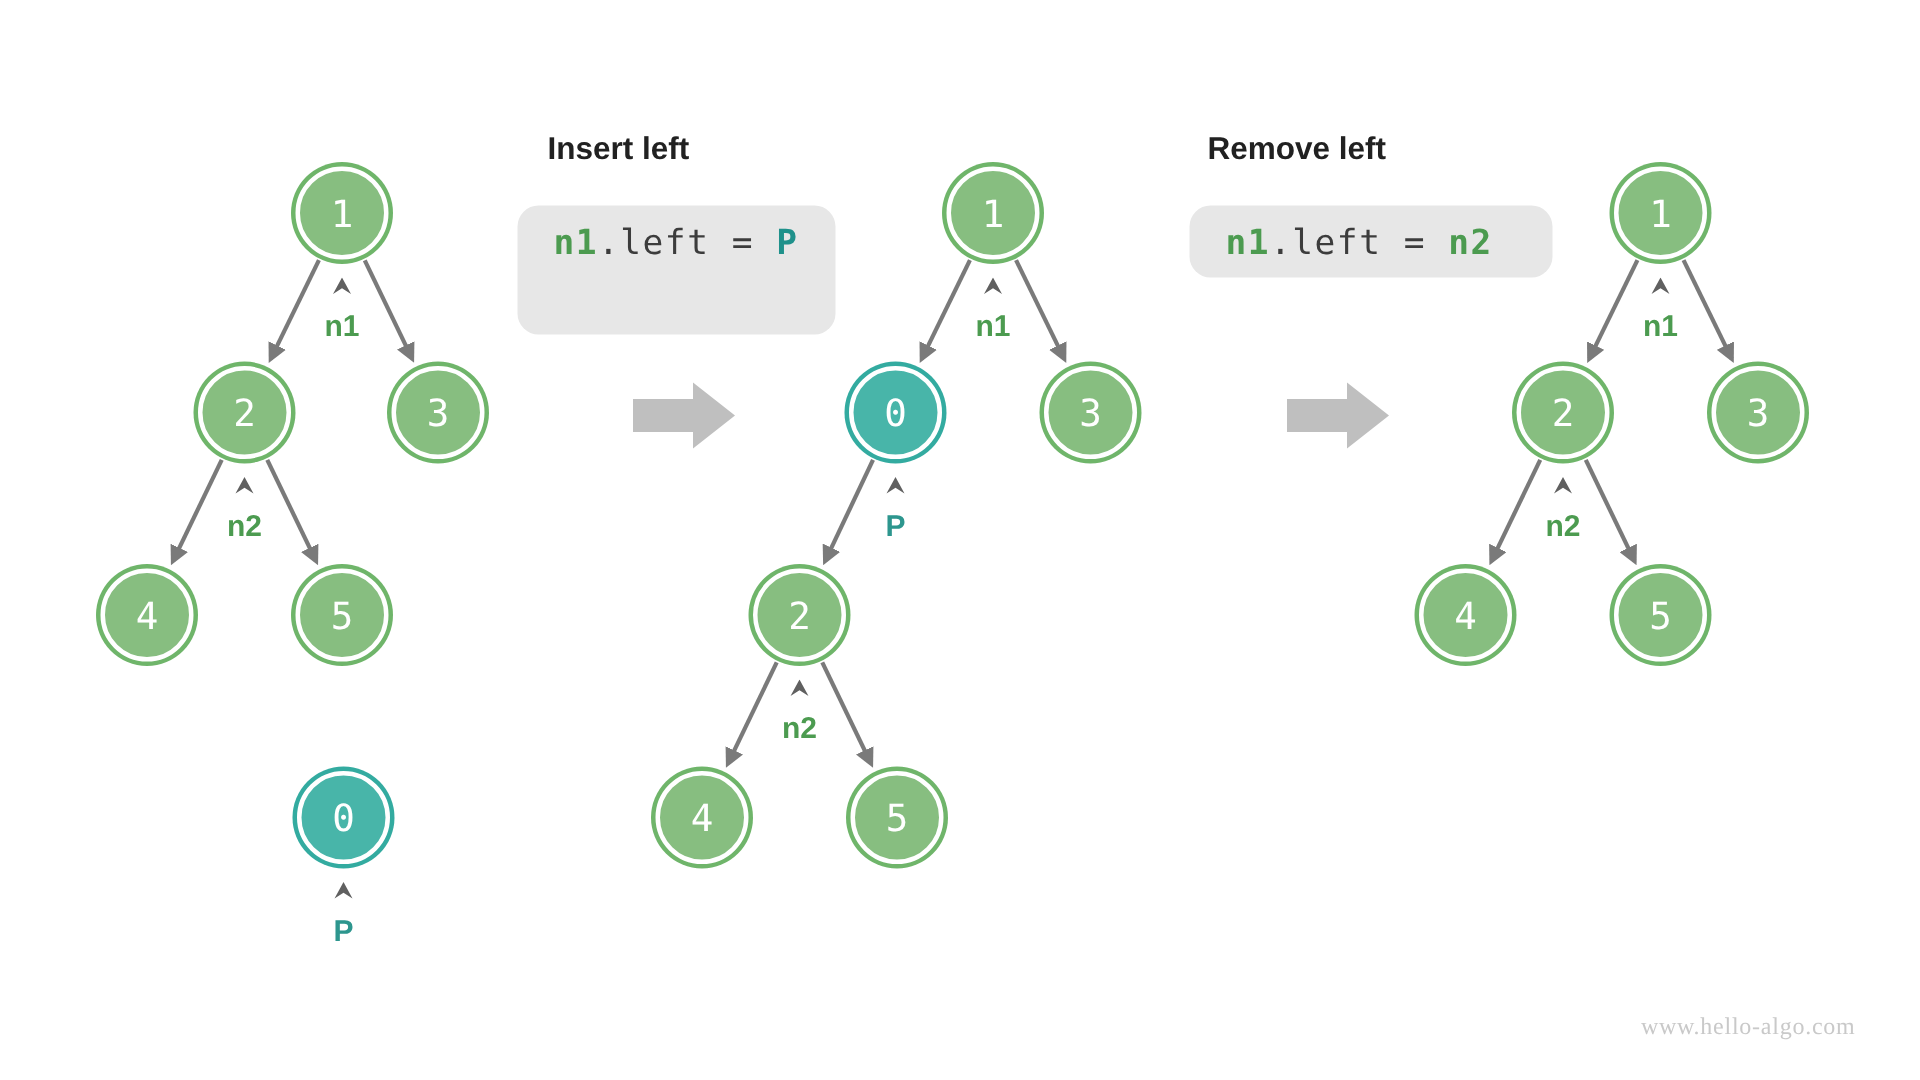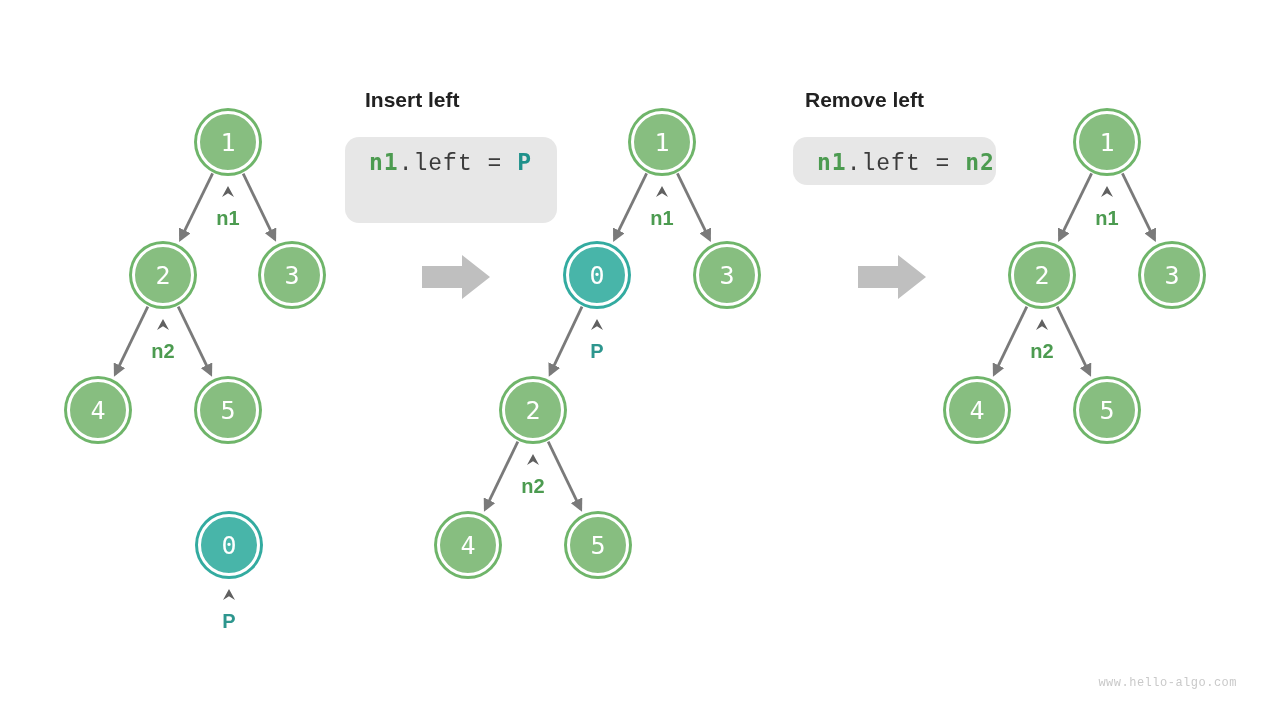--- a/index.html
+++ b/index.html
@@ -69,29 +69,29 @@
     box-sizing: border-box;
     padding: 6px 0 0 24px;
   }
   .code-line {
     font-family: "DejaVu Sans Mono", monospace;
     font-size: 23px;
     line-height: 38px;
     letter-spacing: 1px;
     white-space: pre;
   }
-  .code-line .tok-plain { color: var(--code_text); font-weight: 400; font-family: Liberation Mono, monospace; }
+  .code-line .tok-plain { color: var(--code_text); font-weight: 400; }
   .code-line .tok-green { color: var(--code_green); font-weight: 700; }
   .code-line .tok-teal  { color: var(--code_teal);  font-weight: 700; }
   #watermark {
     position: absolute;
     right: 43px;
     top: 676px;
-    font-family: Liberation Mono, monospace;
-    font-size: 12px;
+    font-family: Liberation Serif, serif;
+    font-size: 16px;
     letter-spacing: 0.5px;
     color: var(--watermark);
   }
 </style>
 </head>
 <body>
 
 <div id="stage">
   <svg id="wire-layer" xmlns="http://www.w3.org/2000/svg">
       <defs>
@@ -166,18 +166,18 @@
         </svg></div>
       <div class="pointer-label green" style="left: 1042px; top: 340px;">n2</div>
     </div>
 
   <div class="section-heading" id="insert-heading" style="left: 365px; top: 88px;">Insert left</div>
   <div class="code-box" id="insert-code-box" style="left: 345px; top: 137px; width: 212px; height: 86px;">
       <div class="code-line"><span class="tok-green">n1</span><span class="tok-plain">.left = </span><span class="tok-teal">P</span></div>
     </div>
 
   <div class="section-heading" id="remove-heading" style="left: 805px; top: 88px;">Remove left</div>
-  <div class="code-box" id="remove-code-box" style="left: 793px; top: 137px; width: 203px; height: 48px;">
+  <div class="code-box" id="remove-code-box" style="left: 793px; top: 137px; width: 242px; height: 48px;">
       <div class="code-line"><span class="tok-green">n1</span><span class="tok-plain">.left = </span><span class="tok-green">n2</span></div>
     </div>
 
   <div id="watermark">www.hello-algo.com</div>
 </div>
 
 </body></html>

